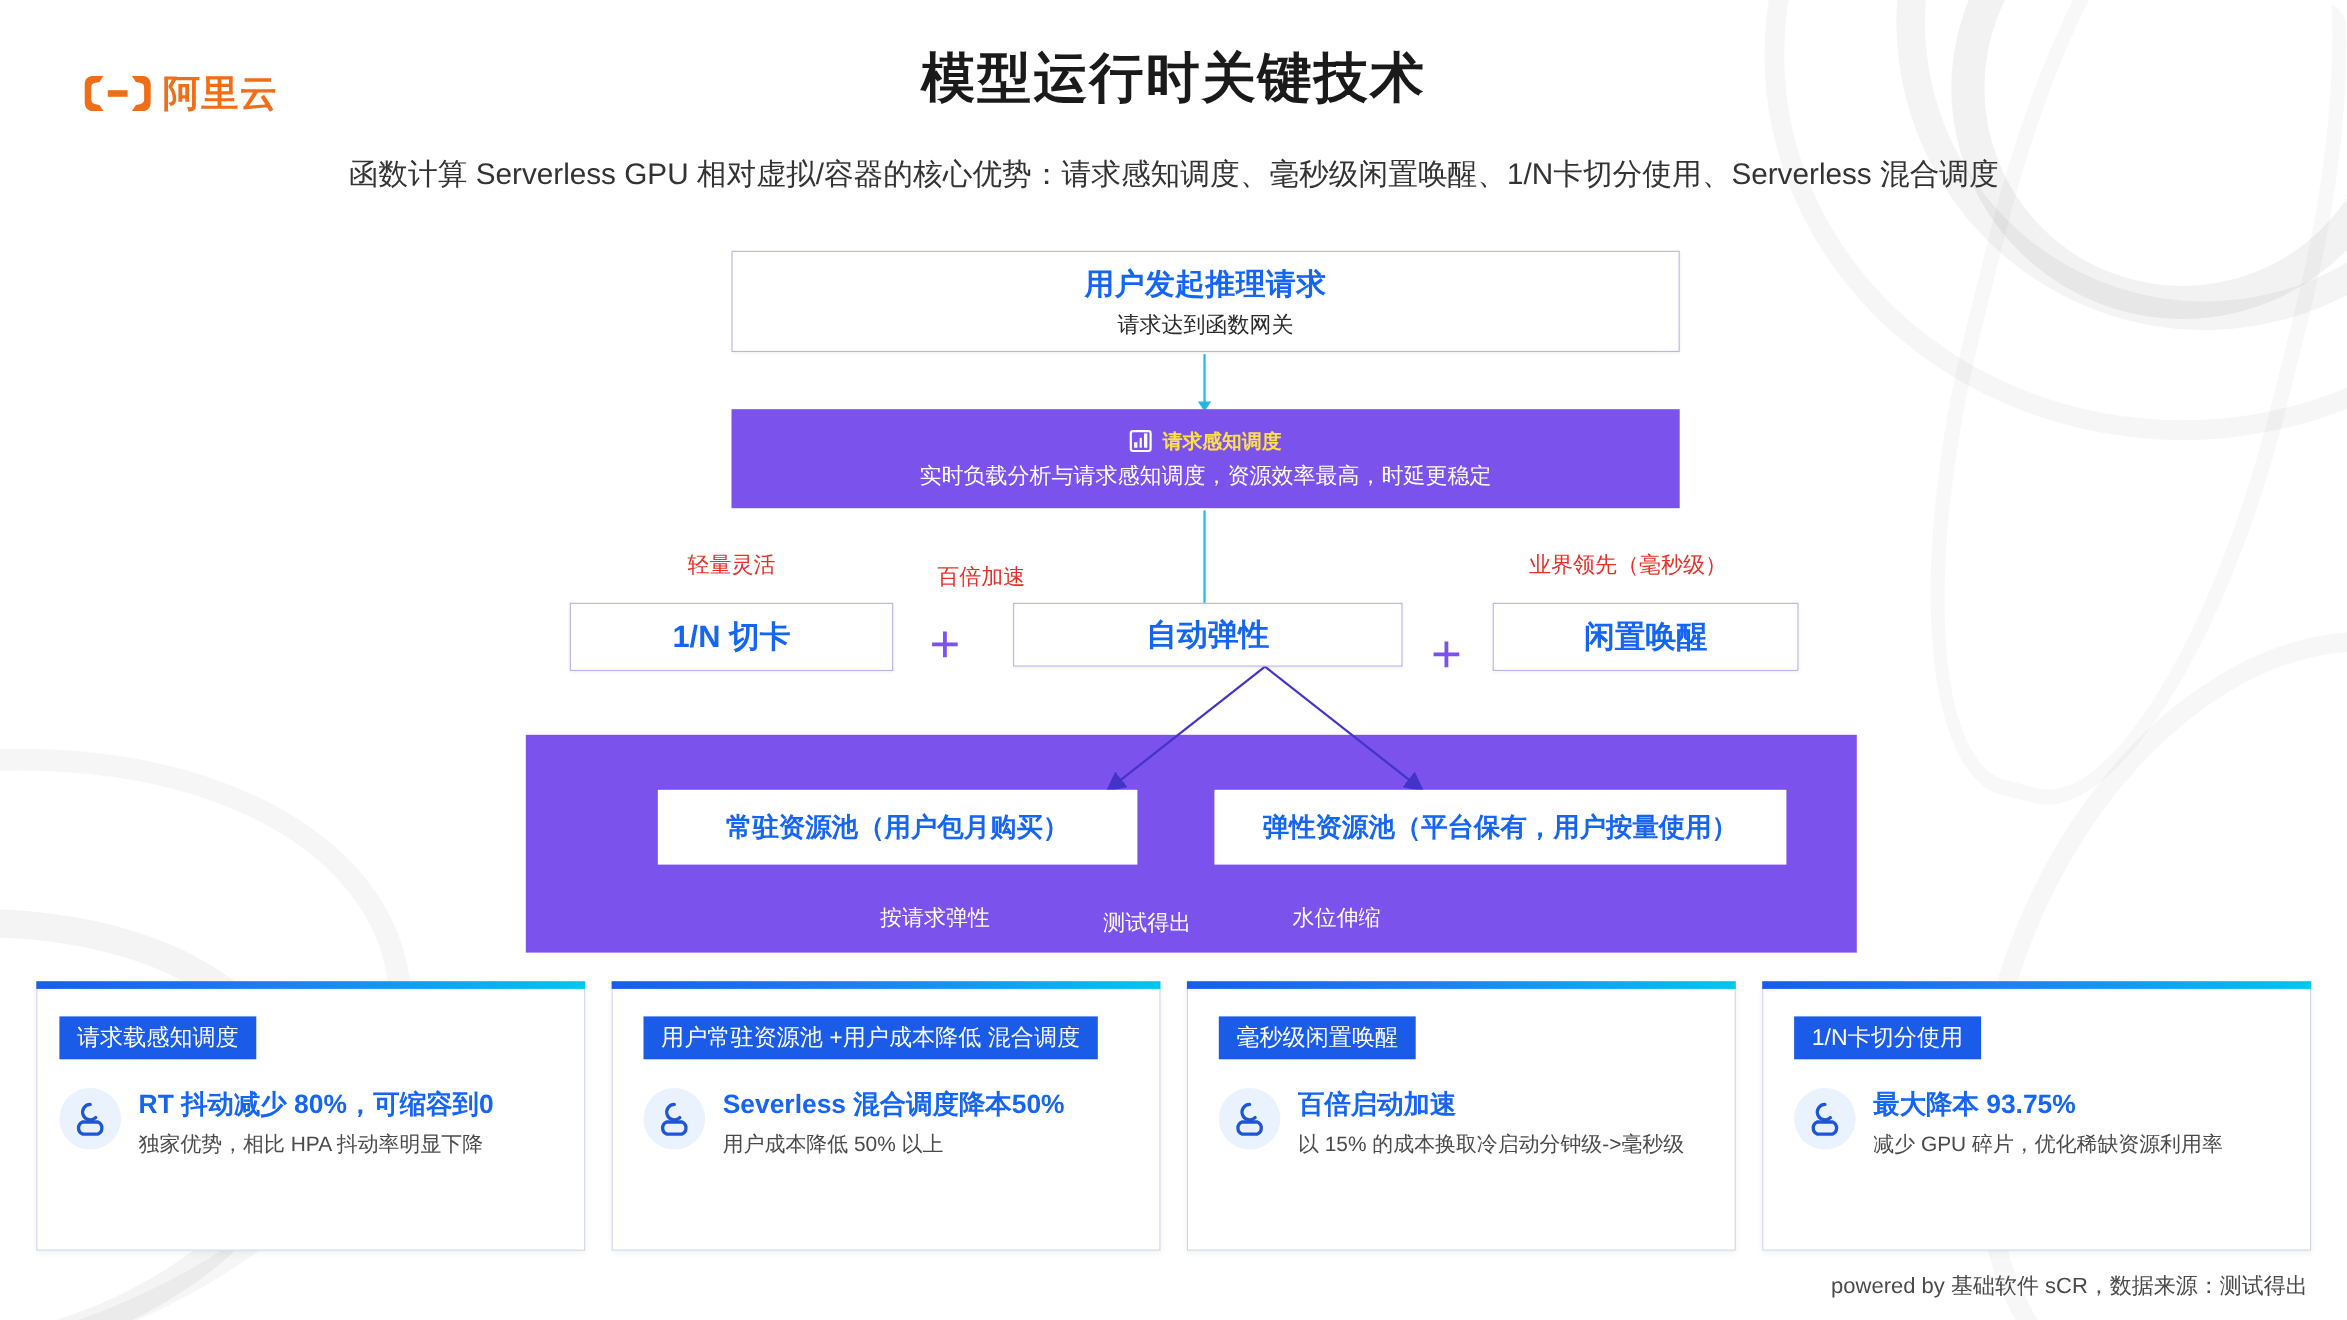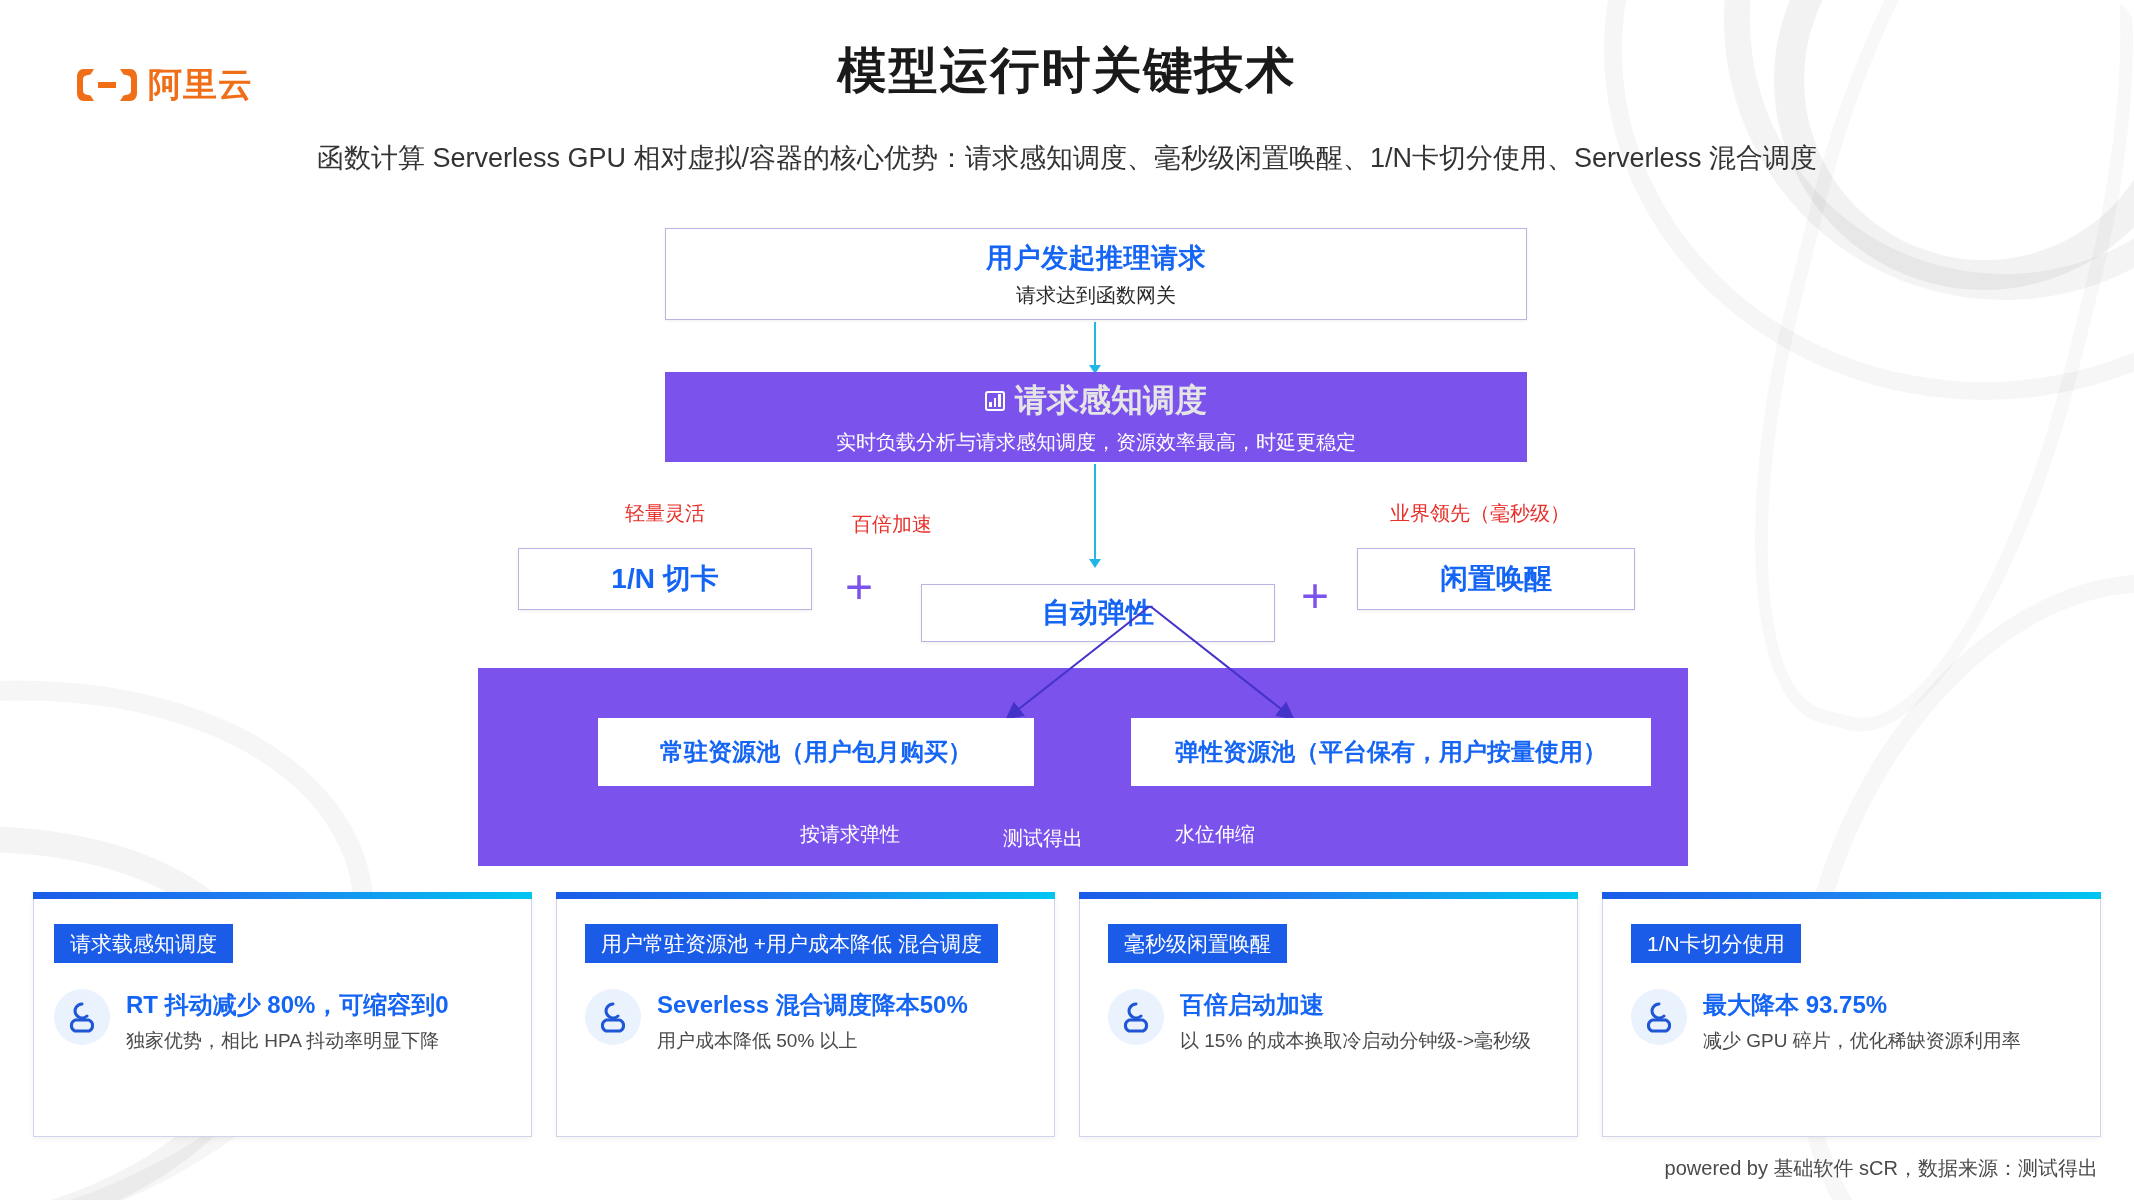--- a/index.html
+++ b/index.html
@@ -66,21 +66,21 @@
     content: ""; position: absolute; left: -5px; bottom: -8px;
     border-left: 6px solid transparent; border-right: 6px solid transparent;
     border-top: 9px solid #22b6e6;
   }
 
   .box-sched {
     position: absolute; left: 665px; top: 372px; width: 862px; height: 90px;
     background: #7c52ed;
     display: flex; flex-direction: column; align-items: center; justify-content: center;
   }
-  .box-sched .t1 { font-size: 32px; font-weight: bold; color: #e5e5e5; display: flex; align-items: center; gap: 10px; }
+  .box-sched .t1 { font-size: 18px; font-weight: bold; color: #fde047; display: flex; align-items: center; gap: 10px; }
   .box-sched .t2 { font-size: 20px; color: #ffffff; margin-top: 6px; }
   .chart-icon {
     width: 20px; height: 20px; border: 2px solid #ffffff; border-radius: 3px;
     display: inline-flex; align-items: flex-end; justify-content: center; gap: 2px;
     padding: 2px 2px 2px 2px;
   }
   .chart-icon i { display: block; width: 3px; background: #ffffff; }
   .chart-icon i:nth-child(1) { height: 5px; }
   .chart-icon i:nth-child(2) { height: 9px; }
   .chart-icon i:nth-child(3) { height: 13px; }
@@ -100,40 +100,40 @@
   .red-label.r2 { left: 852px; top: 511px; }
   .red-label.r3 { left: 1390px; top: 500px; }
 
   .cap-box {
     position: absolute; background: #ffffff; border: 1px solid #b9b3e6;
     display: flex; align-items: center; justify-content: center;
     font-size: 28px; font-weight: bold; color: #1565f5;
     box-shadow: 0 1px 3px rgba(0,0,0,0.07);
   }
   .cap-box.c1 { left: 518px; top: 548px; width: 294px; height: 62px; }
-  .cap-box.c2 { left: 921px; top: 548px; width: 354px; height: 58px; margin-top: 36px; }
+  .cap-box.c2 { left: 921px; top: 548px; width: 354px; height: 58px; }
   .cap-box.c3 { left: 1357px; top: 548px; width: 278px; height: 62px; }
 
   .plus {
     position: absolute; font-size: 48px; color: #7c52ed; font-weight: 400; line-height: 1;
   }
   .plus.p1 { left: 845px; top: 563px; }
   .plus.p2 { left: 1301px; top: 572px; }
 
   .pool-band {
     position: absolute; left: 478px; top: 668px; width: 1210px; height: 198px;
     background: #7c52ed;
   }
   .pool-box {
     position: absolute; background: #ffffff;
     display: flex; align-items: center; justify-content: center;
     font-size: 24px; font-weight: bold; color: #1565f5;
   }
   .pool-box.pb1 { left: 598px; top: 718px; width: 436px; height: 68px; }
-  .pool-box.pb2 { left: 1131px; top: 718px; width: 520px; height: 68px; }
+  .pool-box.pb2 { left: 1104px; top: 718px; width: 520px; height: 68px; }
 
   .pool-tag { position: absolute; color: #ffffff; font-size: 20px; white-space: nowrap; }
   .pool-tag.t1 { left: 800px; top: 821px; }
   .pool-tag.t2 { left: 1003px; top: 825px; }
   .pool-tag.t3 { left: 1175px; top: 821px; }
 
   .arrow-svg { position: absolute; left: 900px; top: 606px; width: 500px; height: 130px; pointer-events: none; }
 
   
   .cards { position: absolute; left: 33px; top: 897px; width: 2068px; height: 240px; display: flex; gap: 24px; }

